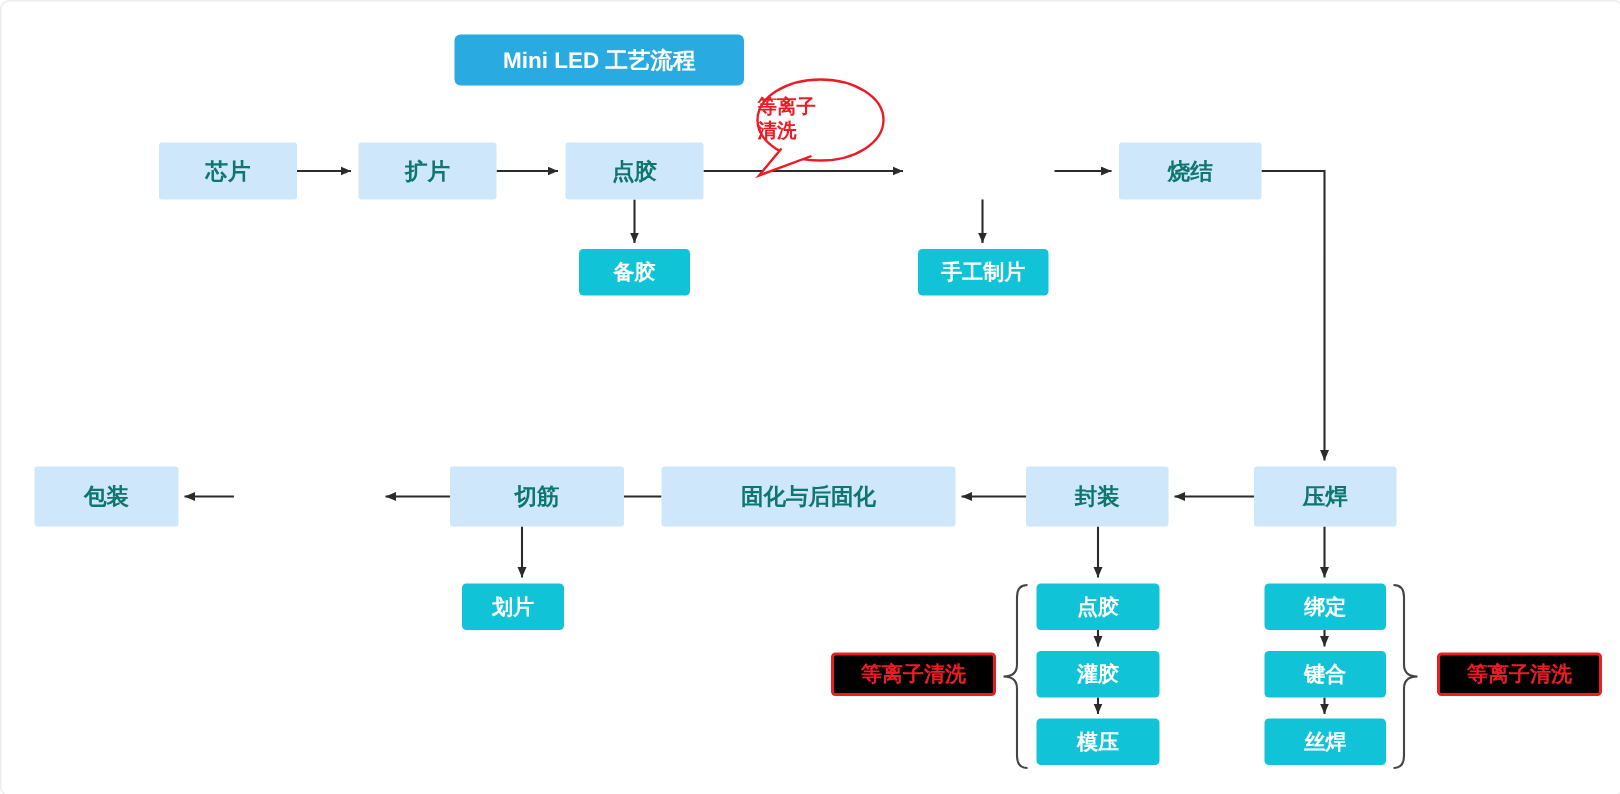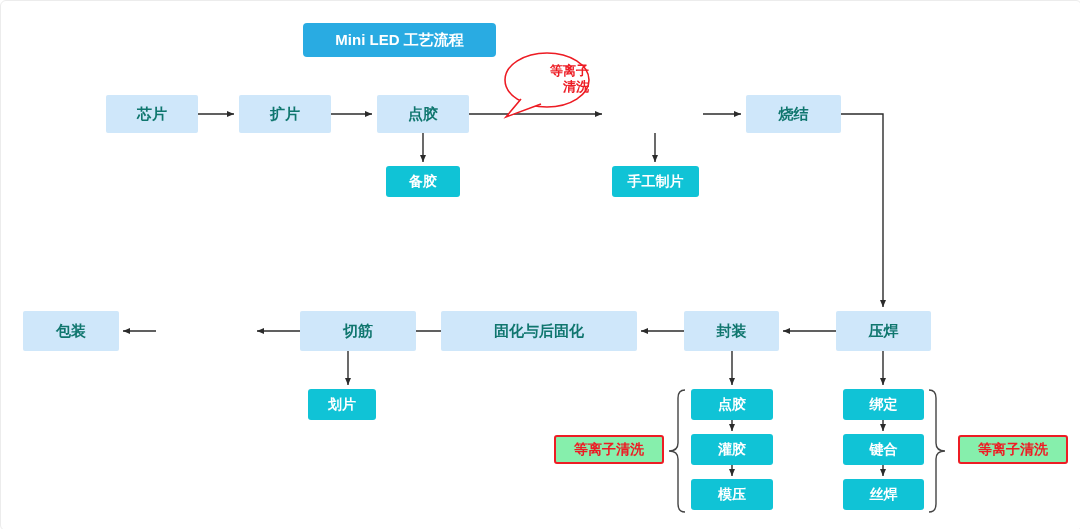--- a/index.html
+++ b/index.html
@@ -26,28 +26,28 @@
   }
   .node{
     background:var(--node-bg,#cfe7fa);
     color:#0f766e;font-size:15px;border-radius:2px;
   }
   .sub-node{
     background:var(--sub-node-bg,#10c3d6);
     color:#fff;font-size:14px;border-radius:3px;
   }
   .plasma-label{
-    background:#86efac;
+    background:#000000;
     border:2px solid var(--red,#ed1c24);
     color:var(--red,#ed1c24);
     font-size:14px;border-radius:3px;
   }
   .bubble-text{
     position:absolute;
-    text-align:right;
+    text-align:left;
     color:var(--red,#ed1c24);
     font-weight:bold;font-size:13px;line-height:16px;
   }
   .bubble-text span{display:block;}
 </style>
 </head>
 <body>
 
 <div class="page">
 

